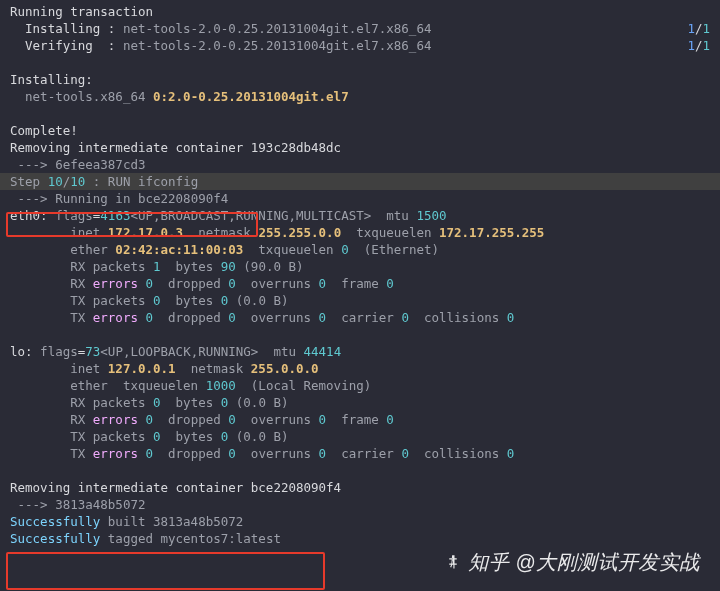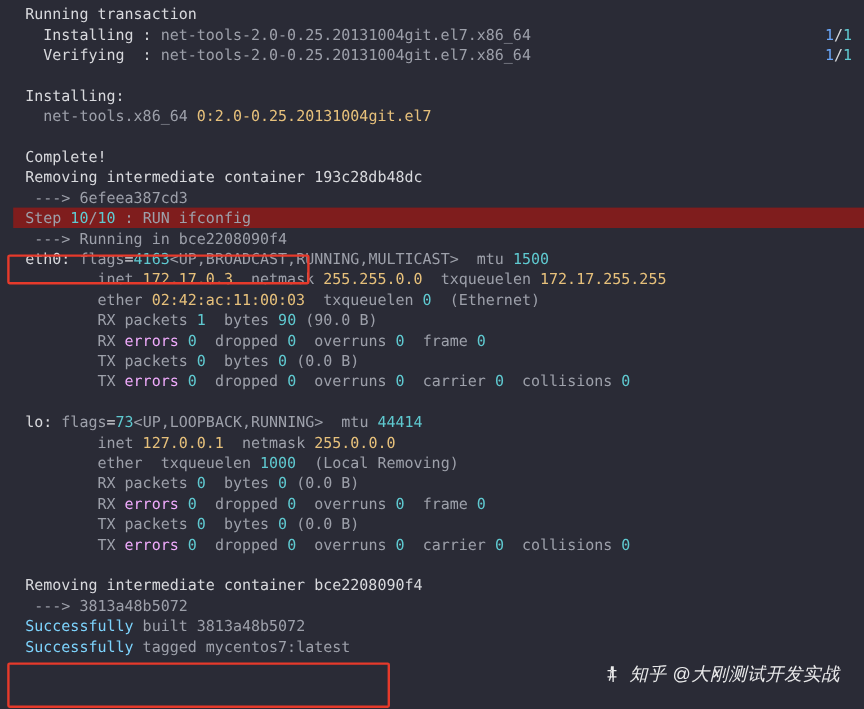--- a/index.html
+++ b/index.html
@@ -8,24 +8,24 @@
     font-family: "Menlo", "Consolas", monospace;
     font-size: 12.5px;
     line-height: 17px;
     color: #d8d9dd;
     width: 720px;
     height: 591px;
     overflow: hidden;
     position: relative;
     padding: 3px 0 0 0;
   }
-  .line { white-space: pre; padding: 0 10px; margin-left: 11px; }
+  .line { white-space: pre; padding: 0 10px; }
   .c-dim    { color: #9da0aa; }
   .c-red    { color: #f0abfc; }
-  .c-yellow { color: #e6c07b; }
+  .c-yellow { color: #e6c07b; font-weight: bold; }
   .c-green  { color: #7dd3fc; }
   .c-blue   { color: #6aa5f8; }
   .c-cyan   { color: #5fc9d0; }
   .right    { float: right; }
 
   
   .box1 {
     position: absolute;
     left: 6px; top: 212px;
     width: 252px; height: 25px;
@@ -41,38 +41,38 @@
     border-radius: 2px;
     pointer-events: none;
   }
 
   
   .watermark {
     position: absolute;
     right: 20px;
     bottom: 20px;
     font-family: "PingFang SC", "Microsoft YaHei", sans-serif;
-    font-size: 15px;
+    font-size: 20px;
     font-weight: 500;
     font-style: italic;
     color: #ffffff;
     opacity: 0.9;
     letter-spacing: 0.5px;
     display: flex;
     align-items: center;
     gap: 6px;
   }
   .zhihu-icon {
     width: 18px; height: 18px;
     display: inline-block;
   }
 
   
   .hl-line {
-    background: #7f1d1d;
+    background: #404040;
     display: block;
     width: 100%;
   }
 </style>
 </head>
 <body>
 
 <div class="line"><span>Running transaction</span></div>
 <div class="line"><span>  Installing : </span><span class="c-dim">net-tools-2.0-0.25.20131004git.el7.x86_64</span><span class="right"><span class="c-blue">1</span>/<span class="c-cyan">1</span></span></div>
 <div class="line"><span>  Verifying  : </span><span class="c-dim">net-tools-2.0-0.25.20131004git.el7.x86_64</span><span class="right"><span class="c-blue">1</span>/<span class="c-cyan">1</span></span></div>

